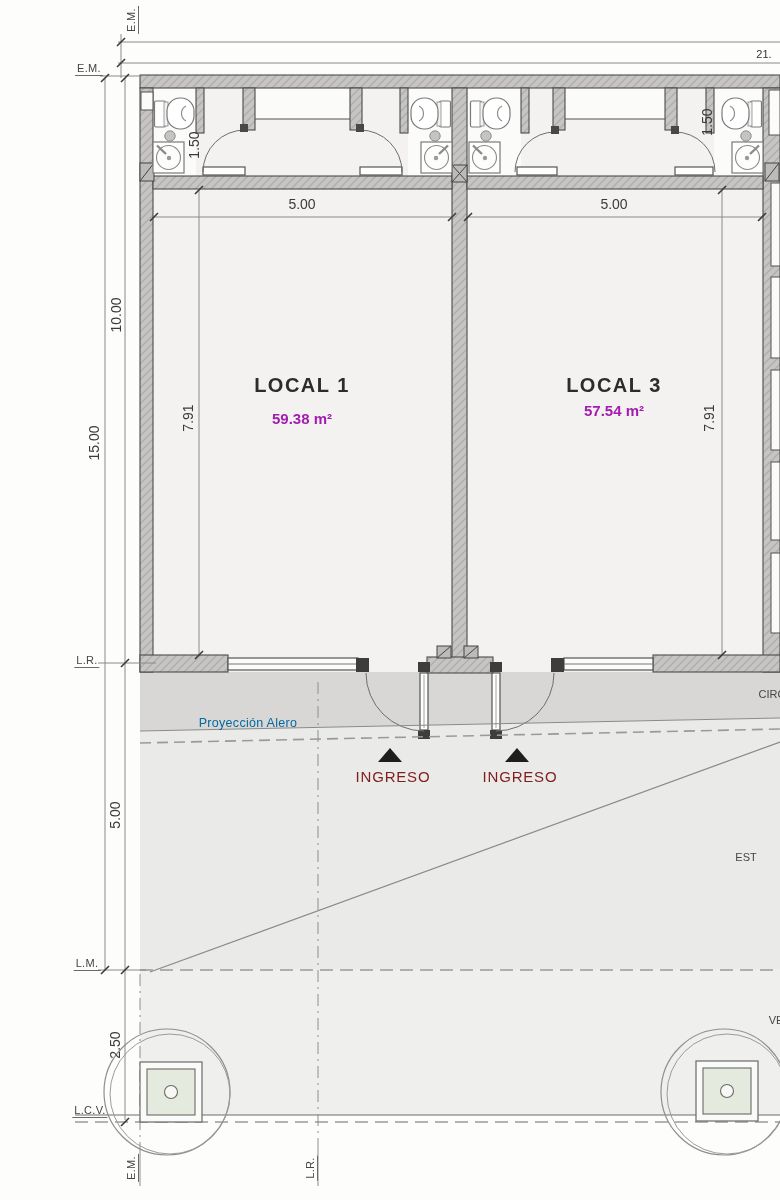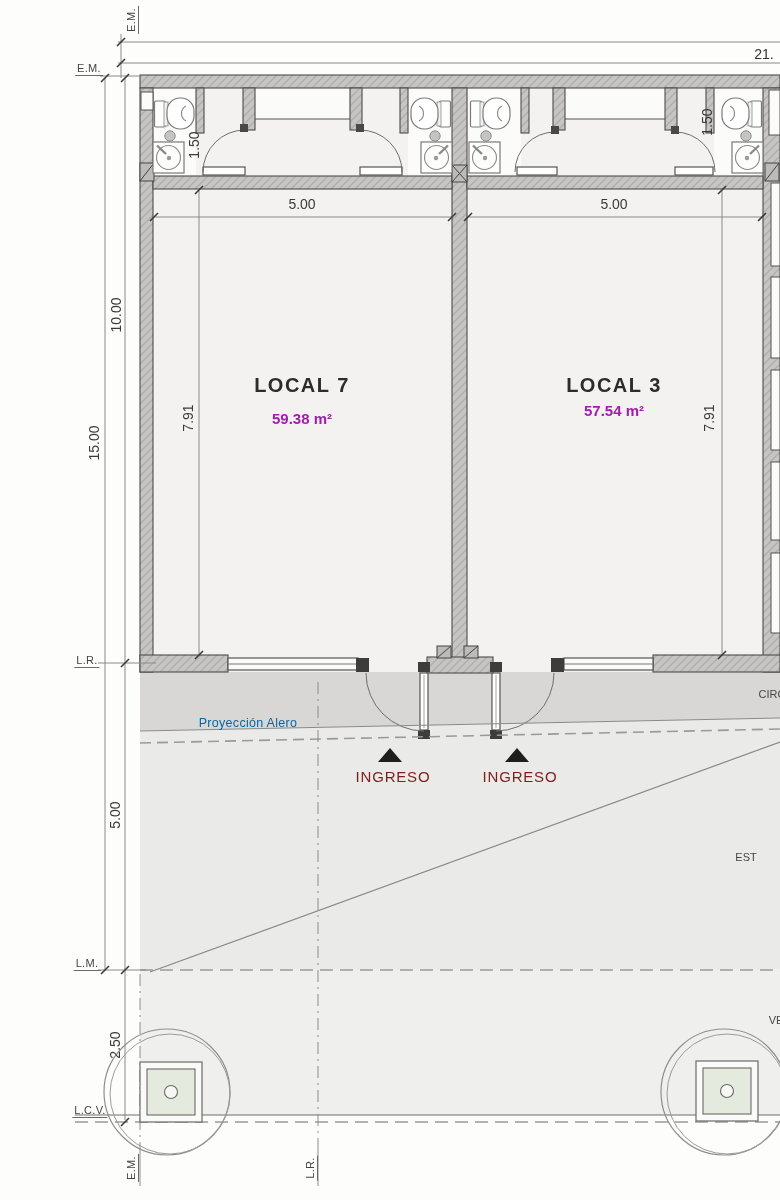--- a/index.html
+++ b/index.html
@@ -6,21 +6,21 @@
   body{width:780px;height:1200px;overflow:hidden;background:#fdfdfc;
        font-family:"Liberation Sans",sans-serif;}
   #plan{position:relative;width:780px;height:1200px;overflow:hidden;background:#fdfdfc;}
   #plan svg{position:absolute;left:0;top:0;}
   .txt{position:absolute;color:#3c3c3a;white-space:nowrap;z-index:5;
        transform:translate(-50%,-50%);}
   .rot{transform:translate(-50%,-50%) rotate(-90deg);}
   .lbl{font-size:11px;letter-spacing:.3px;color:#454543;}
   .lbl.ul{border-bottom:1px solid #6a6a68;padding:0 2px 1px 2px;}
   .dim{font-size:14px;color:#3a3a38;}
-  .dim-big{font-size:14px;color:#333331;}
+  .dim-big{font-size:11px;color:#333331;}
   .room-title{font-size:20px;font-weight:bold;letter-spacing:1.5px;color:#2c2c2a;}
   .room-area{font-size:15px;font-weight:bold;color:#a21caf;}
   .ingreso{font-size:15px;letter-spacing:.8px;color:#7f1d1d;}
   .note{font-size:12.5px;color:#0369a1;letter-spacing:.3px;}
   .edge{font-size:11px;color:#454543;}
 </style>
 </head>
 <body>
 
 <div id="plan">
@@ -229,21 +229,21 @@
 <div class="txt rot dim" style="left:94px;top:443px">15.00</div>
 <div class="txt rot dim" style="left:116px;top:315px">10.00</div>
 <div class="txt lbl ul" style="left:87px;top:661px">L.R.</div>
 <div class="txt rot dim" style="left:115px;top:815px">5.00</div>
 <div class="txt lbl ul" style="left:87px;top:964px">L.M.</div>
 <div class="txt rot dim" style="left:115px;top:1045px">2.50</div>
 <div class="txt lbl ul" style="left:90px;top:1111px">L.C.V.</div>
 <div class="txt rot lbl ul" style="left:132px;top:1168px">E.M.</div>
 <div class="txt rot lbl ul" style="left:311px;top:1168px">L.R.</div>
 
-<div class="txt room-title" style="left:302px;top:385px">LOCAL 7</div>
+<div class="txt room-title" style="left:302px;top:385px">LOCAL 1</div>
 <div class="txt room-area" style="left:302px;top:418px">59.38 m²</div>
 <div class="txt room-title" style="left:614px;top:385px">LOCAL 3</div>
 <div class="txt room-area" style="left:614px;top:410px">57.54 m²</div>
 
 <div class="txt dim" style="left:302px;top:204px">5.00</div>
 <div class="txt dim" style="left:614px;top:204px">5.00</div>
 <div class="txt rot dim" style="left:188px;top:418px">7.91</div>
 <div class="txt rot dim" style="left:709px;top:418px">7.91</div>
 <div class="txt rot dim" style="left:194px;top:145px">1.50</div>
 <div class="txt rot dim" style="left:707px;top:122px">1.50</div>

